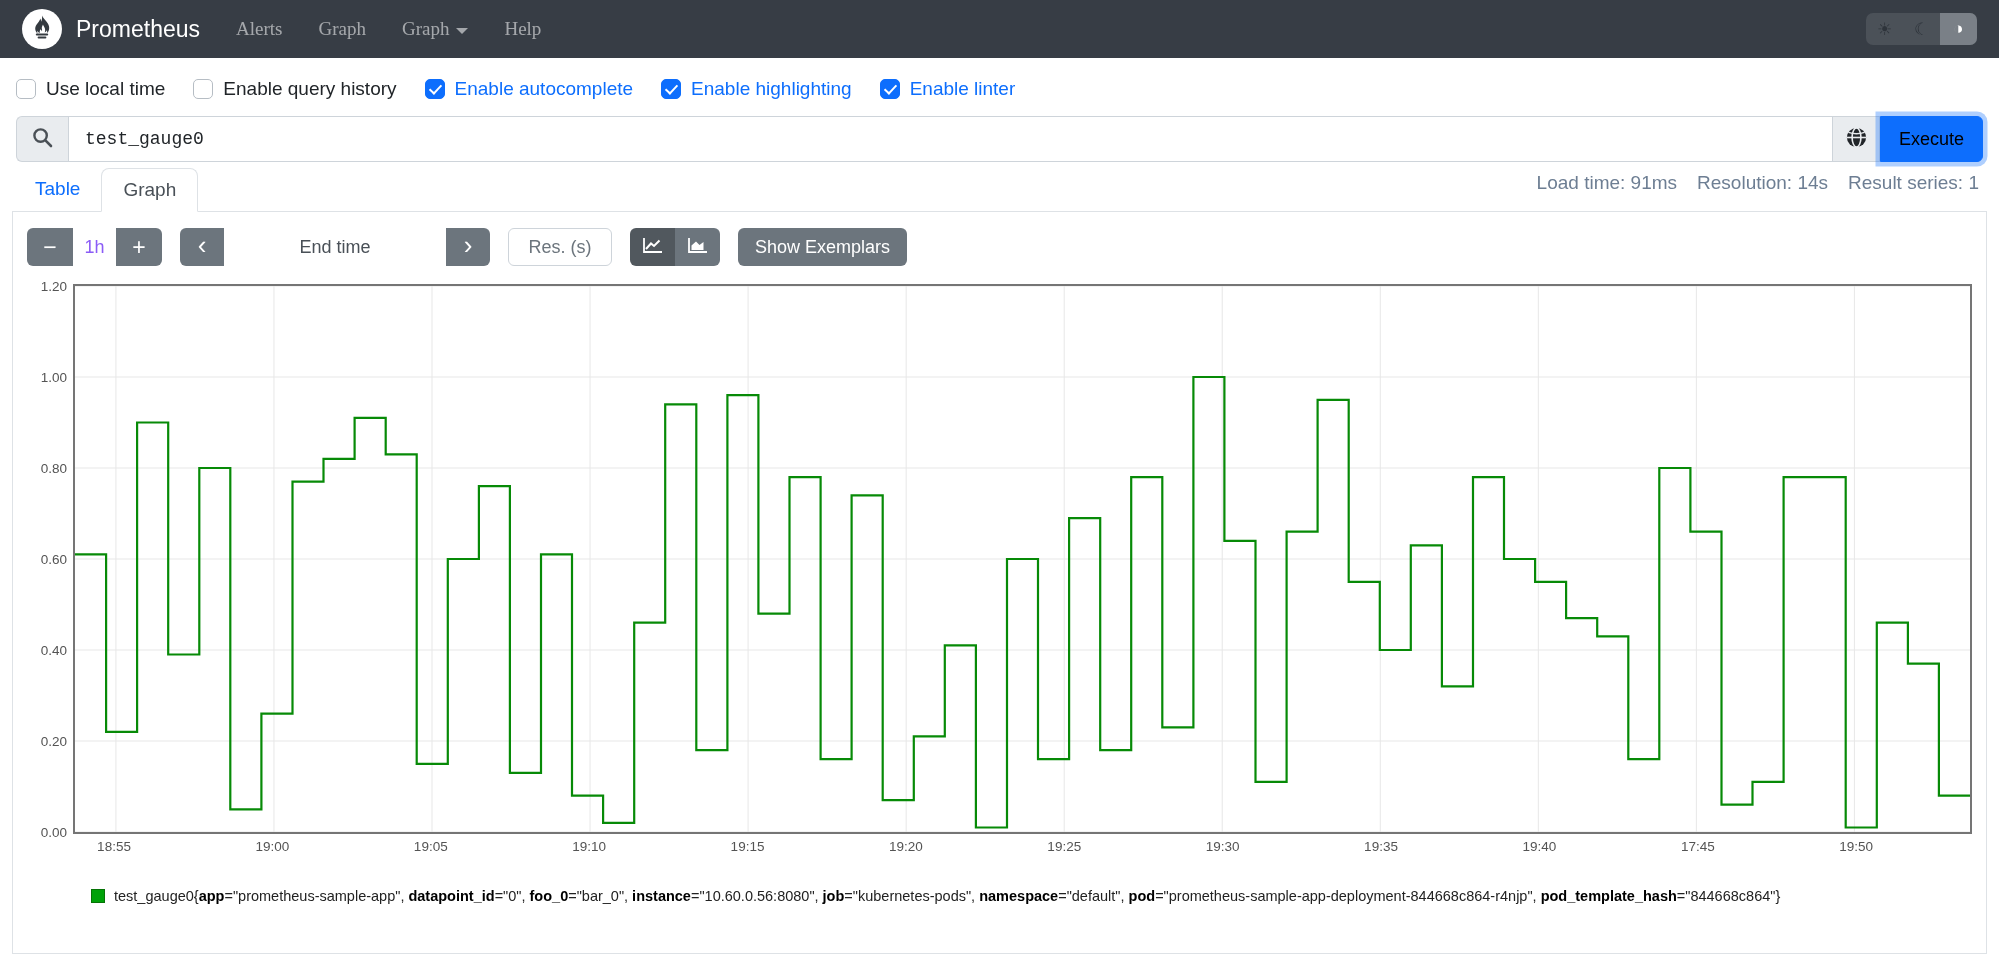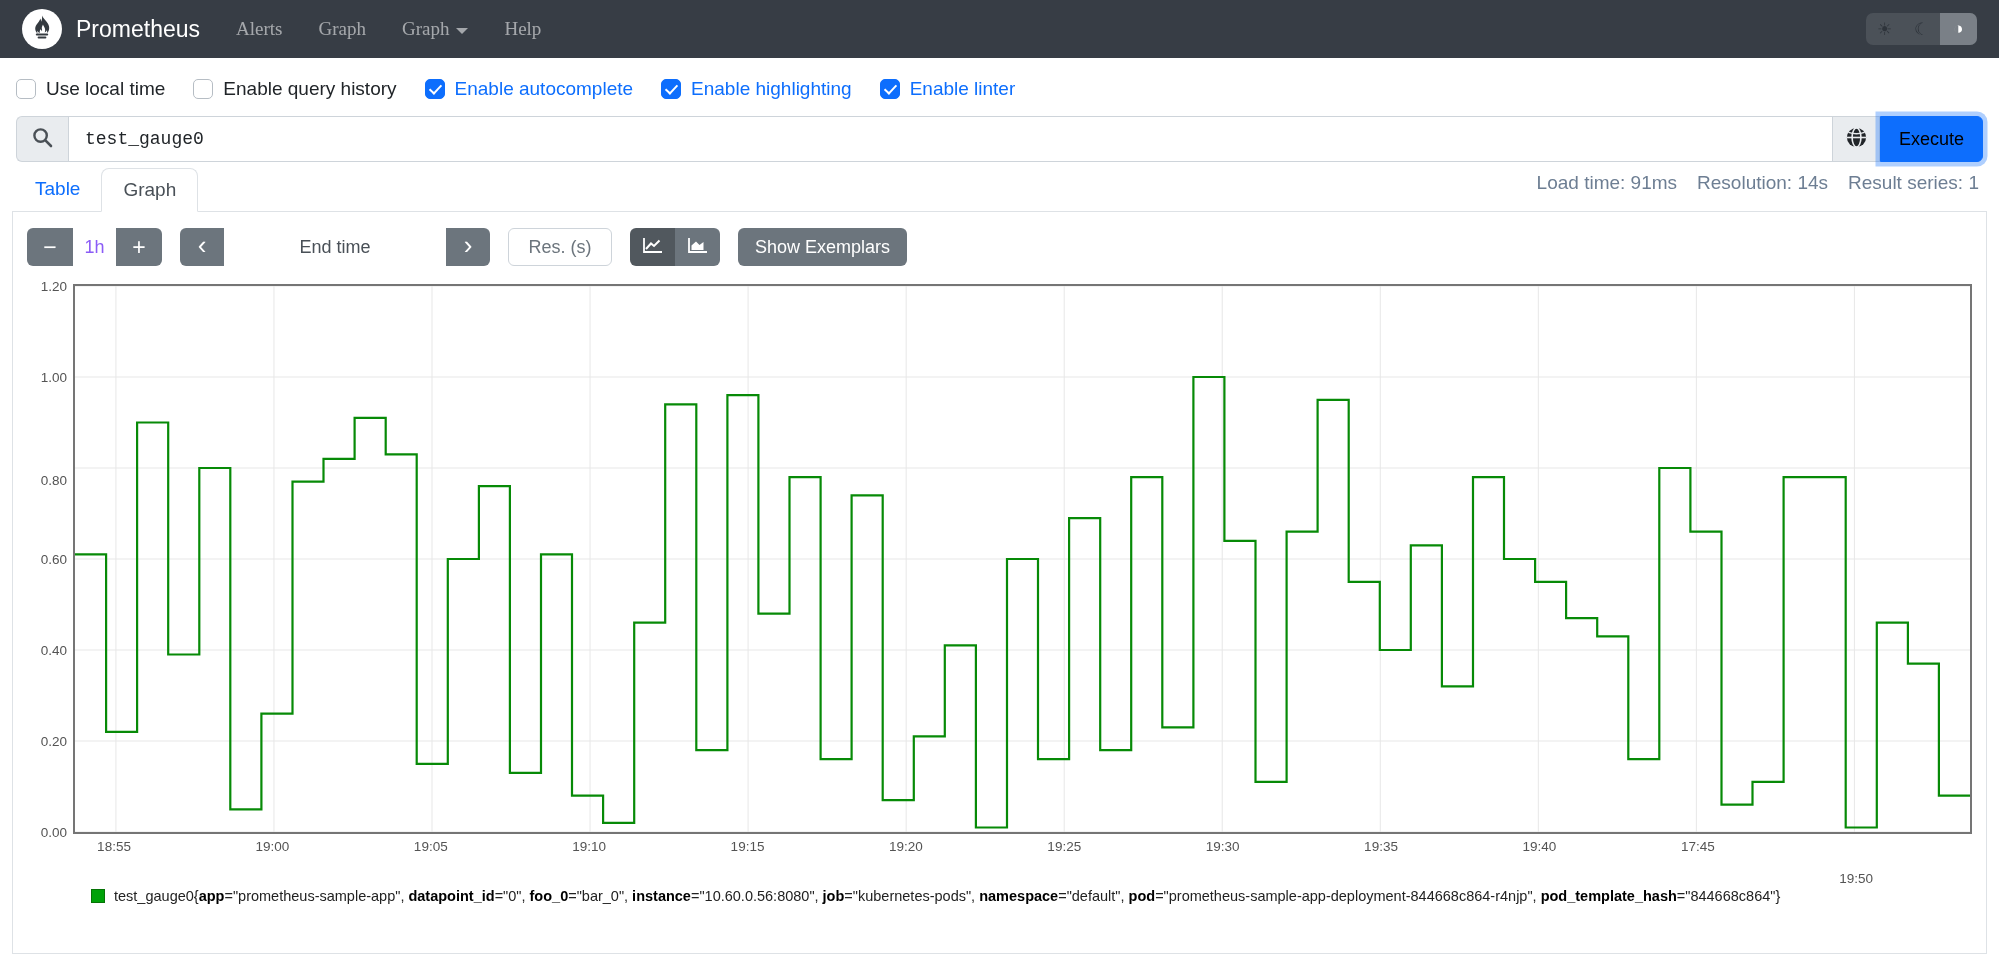--- a/index.html
+++ b/index.html
@@ -226,21 +226,21 @@
     </div>
     <button class="exemplars-btn">Show Exemplars</button>
   </div>
 
   <div class="chart-wrap">
     <div class="ycol">
         <div class="ytick" style="top: 541px;">0.00</div>
         <div class="ytick" style="top: 450px;">0.20</div>
         <div class="ytick" style="top: 359px;">0.40</div>
         <div class="ytick" style="top: 268px;">0.60</div>
-        <div class="ytick" style="top: 177px; margin-top: 12px;">0.80</div>
+        <div class="ytick" style="top: 177px;">0.80</div>
         <div class="ytick" style="top: 86px;">1.00</div>
         <div class="ytick" style="top: -5px;">1.20</div>
       </div>
     <div class="plot">
       <svg viewBox="0 0 1895 546" preserveAspectRatio="none">
           <line class="grid" x1="0" y1="546" x2="1895" y2="546"></line>
           <line class="grid" x1="0" y1="455" x2="1895" y2="455"></line>
           <line class="grid" x1="0" y1="364" x2="1895" y2="364"></line>
           <line class="grid" x1="0" y1="273" x2="1895" y2="273"></line>
           <line class="grid" x1="0" y1="181.99999999999994" x2="1895" y2="181.99999999999994"></line>
@@ -269,21 +269,21 @@
         <div class="xtick" style="left: 10.5%;">19:00</div>
         <div class="xtick" style="left: 18.84%;">19:05</div>
         <div class="xtick" style="left: 27.18%;">19:10</div>
         <div class="xtick" style="left: 35.52%;">19:15</div>
         <div class="xtick" style="left: 43.86%;">19:20</div>
         <div class="xtick" style="left: 52.2%;">19:25</div>
         <div class="xtick" style="left: 60.54%;">19:30</div>
         <div class="xtick" style="left: 68.88%;">19:35</div>
         <div class="xtick" style="left: 77.22%;">19:40</div>
         <div class="xtick" style="left: 85.56%;">17:45</div>
-        <div class="xtick" style="left: 93.9%; margin-top: 32px;">19:50</div>
+        <div class="xtick" style="left: 93.9%;">19:50</div>
       </div>
   </div>
 
   <div class="legend">
     <span class="swatch" style="background: rgb(0, 162, 9);"></span>
     <span class="legend-text">test_gauge0{<b>app</b>="prometheus-sample-app", <b>datapoint_id</b>="0", <b>foo_0</b>="bar_0", <b>instance</b>="10.60.0.56:8080", <b>job</b>="kubernetes-pods", <b>namespace</b>="default", <b>pod</b>="prometheus-sample-app-deployment-844668c864-r4njp", <b>pod_template_hash</b>="844668c864"}</span>
   </div>
 
 </div>
 

